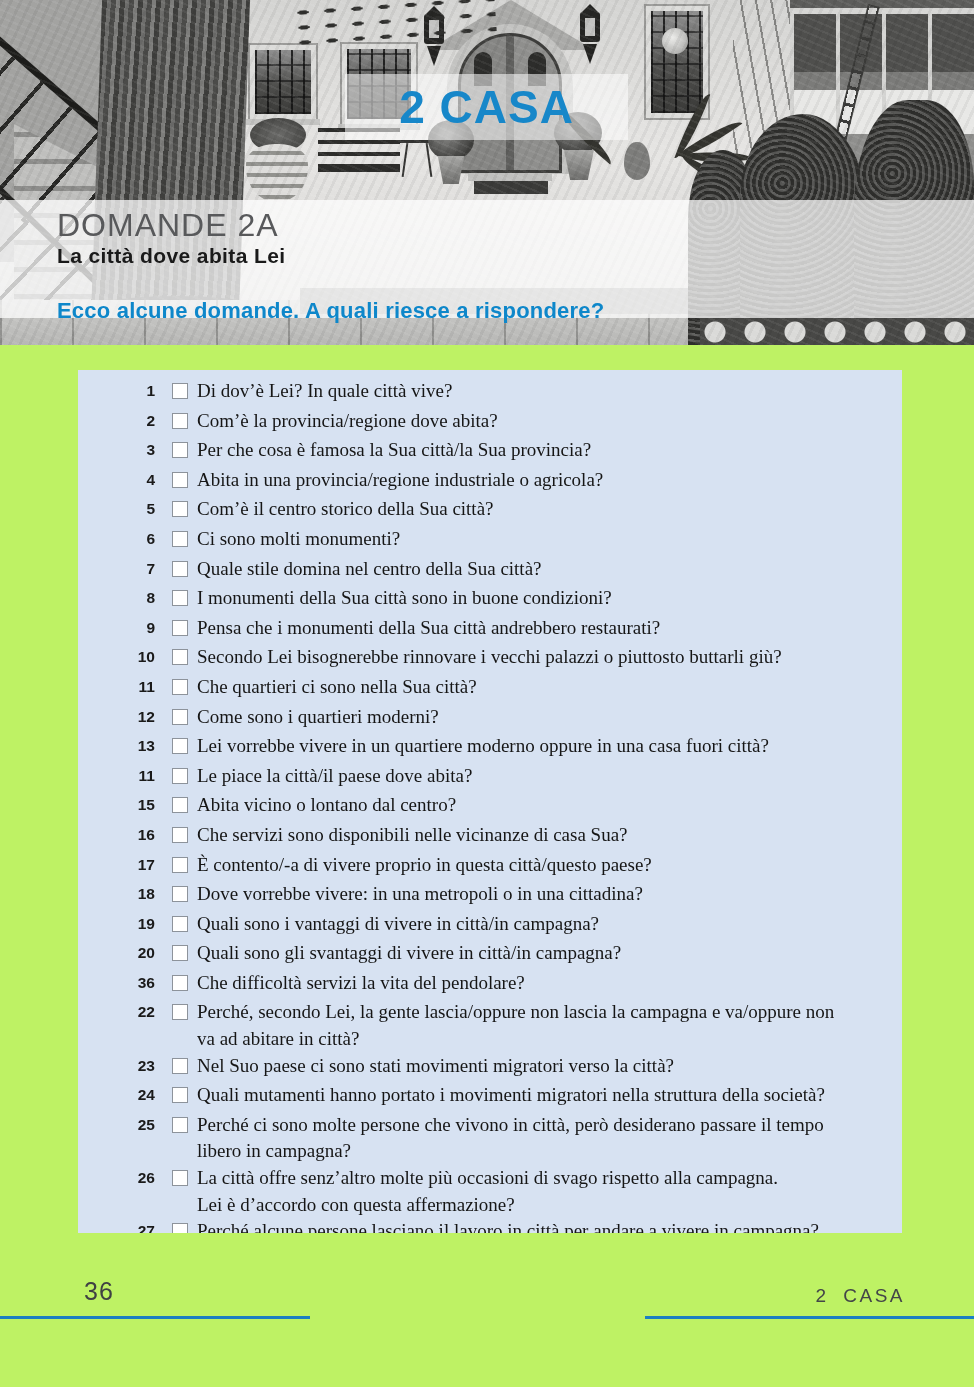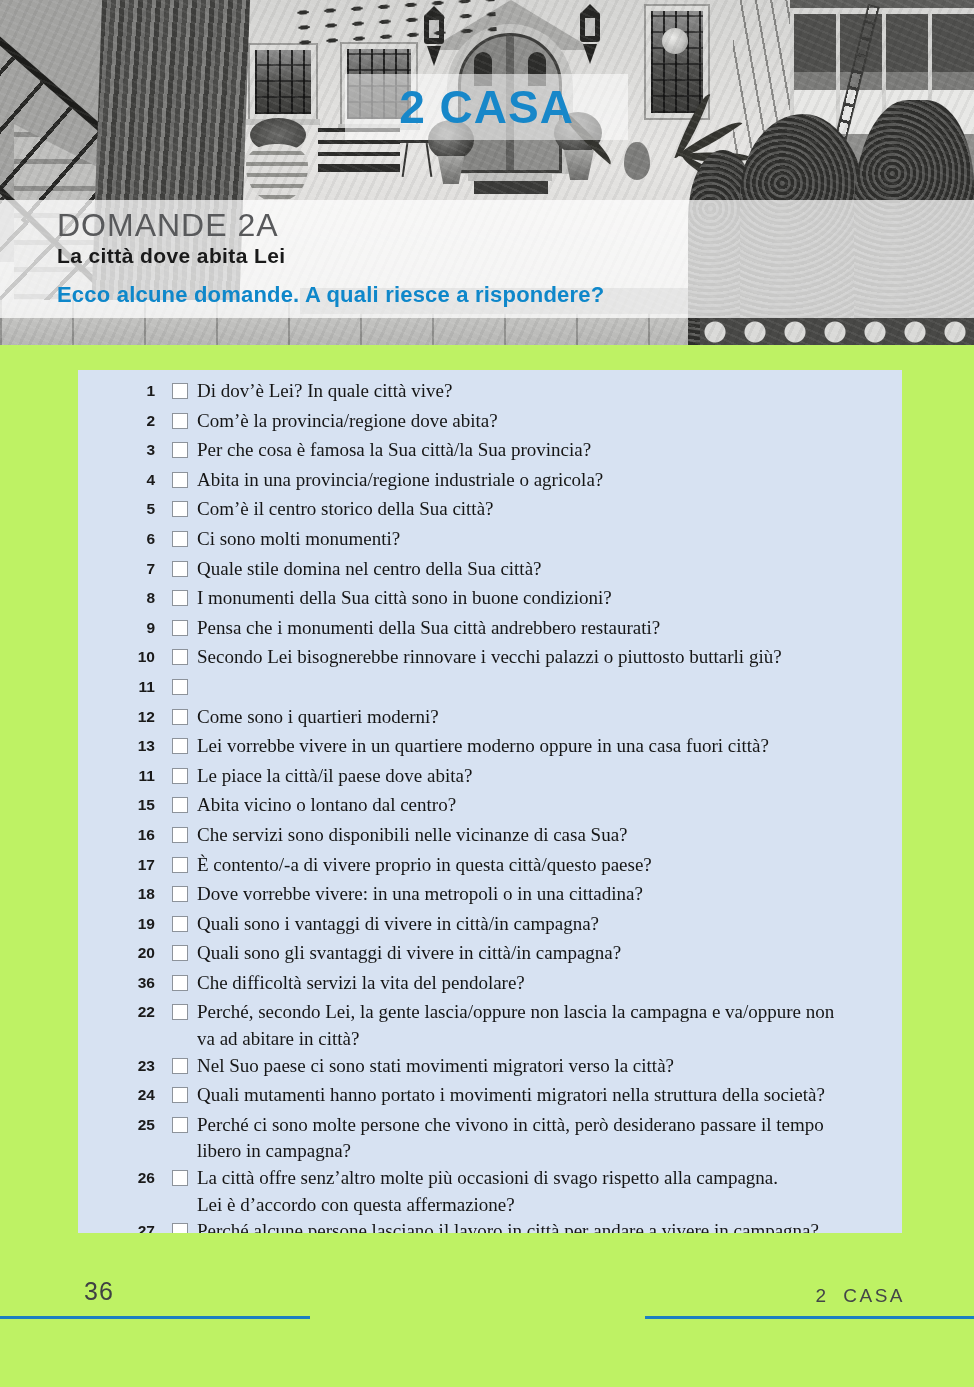--- a/index.html
+++ b/index.html
@@ -108,21 +108,21 @@
   
   .title-band{left:345px;top:74px;width:283px;height:66px;background:rgba(255,255,255,.55);
               display:flex;align-items:center;justify-content:center;}
   .chapter-title{margin:0;font-size:46px;font-weight:800;letter-spacing:1px;color:#1787c9;
                  font-family:"Liberation Sans",sans-serif;}
   .info-overlay{left:0;top:200px;width:974px;height:118px;background:rgba(255,255,255,.74);
                 box-sizing:border-box;padding:8px 0 2px 57px;}
   .info-overlay *{position:static;}
   .section-title{margin:0;font-size:32px;font-weight:400;letter-spacing:1px;color:#58595b;line-height:34px;}
   .section-subtitle{margin:2px 0 0 0;font-size:21px;font-weight:700;letter-spacing:.4px;color:#1a1a1a;line-height:24px;}
-  .section-prompt{margin:15px 0 0 0;font-size:22px;font-weight:700;letter-spacing:.2px;color:#0e87ca;line-height:24px;}
+  .section-prompt{margin:31px 0 0 0;font-size:22px;font-weight:700;letter-spacing:.2px;color:#0e87ca;line-height:24px;}
 
   
   .question-box{position:absolute;left:78px;top:370px;width:824px;height:863px;background:#d7e2f2;
                 box-sizing:border-box;padding:8px 0 8px 0;overflow:hidden;}
   .q-list{list-style:none;margin:0;padding:0;}
   .q-row{display:grid;grid-template-columns:77px 42px 1fr;align-items:start;line-height:26.6px;}
   .q-num{text-align:right;font-size:15.5px;font-weight:700;color:#1a1a1a;
          font-family:"Liberation Sans",sans-serif;line-height:26.6px;}
   .q-checkcell{padding-left:17px;}
   .q-check{display:inline-block;width:16px;height:16px;margin-top:5px;background:#ffffff;
@@ -286,20 +286,21 @@
       <span class="q-check"></span>
     </span>
     <span class="q-text">Secondo Lei bisognerebbe rinnovare i vecchi palazzi o piuttosto buttarli giù?</span>
   </li>
 
   <li class="q-row">
     <span class="q-num">11</span>
     <span class="q-checkcell">
       <span class="q-check"></span>
     </span>
+    <span class="q-text">Che quartieri ci sono nella Sua città?</span>
   </li>
 
   <li class="q-row">
     <span class="q-num">12</span>
     <span class="q-checkcell">
       <span class="q-check"></span>
     </span>
     <span class="q-text">Come sono i quartieri moderni?</span>
   </li>
 

